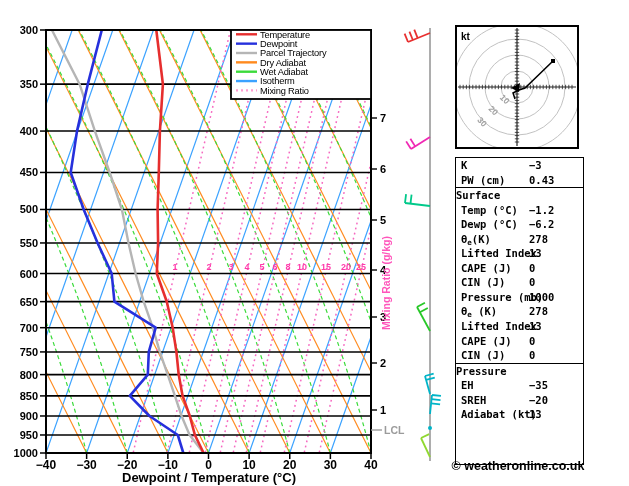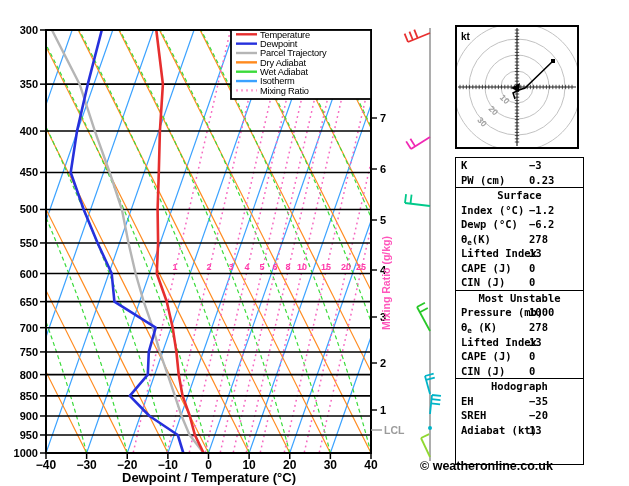--- a/index.html
+++ b/index.html
@@ -4,28 +4,28 @@
 <style>
   html,body{margin:0;padding:0;background:#ffffff;}
   .page{position:relative;width:629px;height:486px;background:#fff;
         font-family:"Liberation Sans",sans-serif;color:#000;overflow:hidden;}
   .abs{position:absolute;white-space:pre;}
   .hpa{left:55px;top:3px;font-size:12px;font-weight:bold;}
   .station{left:75px;top:2px;font-size:13.5px;font-weight:bold;letter-spacing:.4px;}
   .km{left:371px;top:2px;font-size:11px;font-weight:bold;}
   .asl{left:368px;top:13px;font-size:11px;font-weight:bold;}
   .datetime{left:403px;top:2px;font-size:13px;font-weight:bold;letter-spacing:.3px;}
-  .footer{left:420px;top:459px;width:160px;font-size:12.5px;font-weight:bold;}
+  .footer{left:438px;top:459px;width:160px;text-align:center;font-size:12.5px;font-weight:bold;}
   svg{position:absolute;left:0;top:0;}
   .infotable{position:absolute;left:455px;top:157px;width:127px;height:306px;
              border:1.6px solid #000;background:#fff;
              font-family:"DejaVu Sans Mono",monospace;font-size:10.5px;font-weight:bold;}
   .tr{position:relative;height:14.55px;line-height:14.55px;padding-left:5px;}
   .tr .val{position:absolute;left:73px;top:0;}
-  .trh{height:14.55px;line-height:14.55px;text-align:center;font-weight:bold;}
+  .trh{height:14.55px;line-height:14.55px;font-weight:bold;}
   .sect{border-top:1.6px solid #000;}
   sub.se{font-size:7.5px;vertical-align:-2px;}
 </style>
 </head>
 <body>
 
 <div class="page">
   <div class="abs hpa">hPa</div>
   <div class="abs station">51°28'N  359°27'W  38m  ASL</div>
   <div class="abs km">km</div>
@@ -337,34 +337,33 @@
         <text x="0" y="0" font-family="&quot;Liberation Sans&quot;,sans-serif" font-size="8.5" font-weight="bold" fill="#a0a0a0" text-anchor="middle" transform="translate(480.05887450304573,123.94112549695427) rotate(45)">30</text>
         <text x="461" y="40" font-family="&quot;Liberation Sans&quot;,sans-serif" font-size="10" font-weight="bold">kt</text>
         <polyline points="515,99 513,93 519,90 525,88 553,61" fill="none" stroke="#000" stroke-width="1.5"></polyline>
         <rect x="551" y="59" width="4" height="4" fill="#000"></rect>
         <polygon points="511,88 520,83 519,92" fill="#000"></polygon>
       </g>
     </svg>
 
   <div class="infotable" id="infotable">
       <div class="tr"><span>K</span><span class="val">−3</span></div>
-      <div class="tr"><span>PW (cm)</span><span class="val">0.23</span></div>
+      <div class="tr"><span>PW (cm)</span><span class="val">0.43</span></div>
       <div class="trh sect">Surface</div>
-      <div class="tr"><span>Index (°C)</span><span class="val">−1.2</span></div>
+      <div class="tr"><span>Temp (°C)</span><span class="val">−1.2</span></div>
       <div class="tr"><span>Dewp (°C)</span><span class="val">−6.2</span></div>
       <div class="tr"><span>θ<sub class="se">e</sub>(K)</span><span class="val">278</span></div>
       <div class="tr"><span>Lifted Index</span><span class="val">13</span></div>
       <div class="tr"><span>CAPE (J)</span><span class="val">0</span></div>
       <div class="tr"><span>CIN (J)</span><span class="val">0</span></div>
-      <div class="trh sect">Most Unstable</div>
       <div class="tr"><span>Pressure (mb)</span><span class="val">1000</span></div>
       <div class="tr"><span>θ<sub class="se">e</sub> (K)</span><span class="val">278</span></div>
       <div class="tr"><span>Lifted Index</span><span class="val">13</span></div>
       <div class="tr"><span>CAPE (J)</span><span class="val">0</span></div>
       <div class="tr"><span>CIN (J)</span><span class="val">0</span></div>
-      <div class="trh sect">Hodograph</div>
+      <div class="trh sect">Pressure</div>
       <div class="tr"><span>EH</span><span class="val">−35</span></div>
       <div class="tr"><span>SREH</span><span class="val">−20</span></div>
       <div class="tr"><span>Adiabat (kt)</span><span class="val">13</span></div>
     </div>
 
   <div class="abs footer">© weatheronline.co.uk</div>
 </div>
 
 </body></html>

